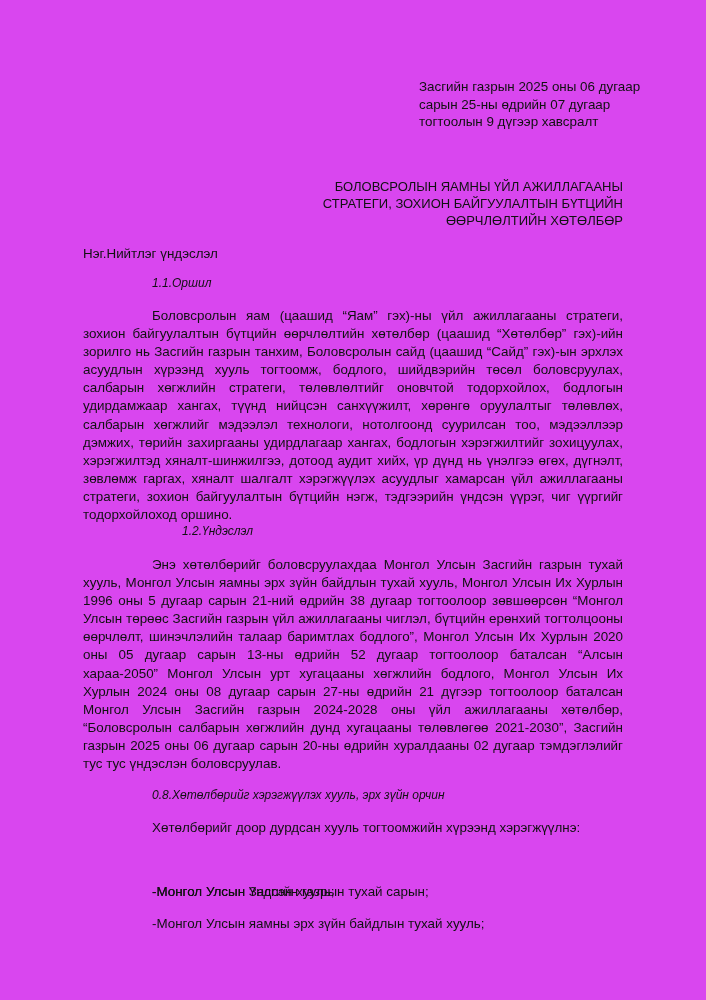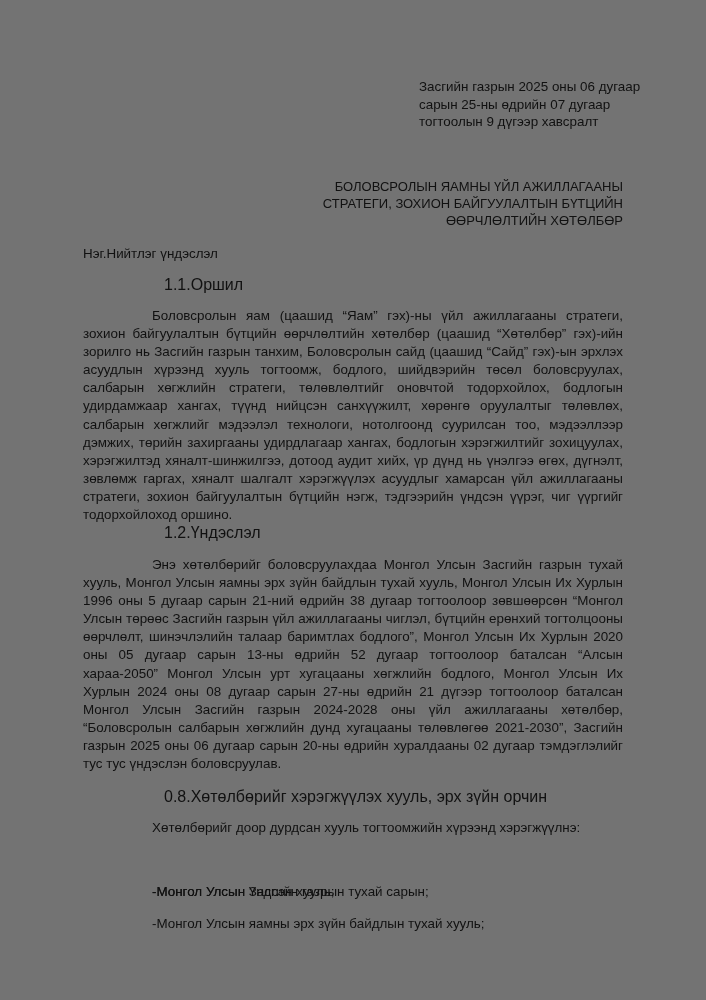--- a/index.html
+++ b/index.html
@@ -1,23 +1,23 @@
 <!DOCTYPE html>
 <html><head>
 <meta charset="utf-8">
 <style>
   html, body { margin:0; padding:0; background:#ffffff; }
   body { width:706px; height:1000px; position:relative; overflow:hidden;
          font-family:"Liberation Sans", sans-serif; color:#111; font-size:13.4px; }
-  .page { position:absolute; left:0; top:0; width:706px; height:1000px; background:#737373; }
+  .page { position:absolute; left:0; top:0; width:706px; height:1000px; background:#d946ef; }
   .header-note { position:absolute; left:419px; top:78px; width:260px; line-height:17.5px; font-size:13.4px; }
   .header-note div { white-space:nowrap; }
   .title { position:absolute; left:83px; width:540px; top:178px; text-align:right; line-height:17px; font-size:13px; }
   .chapter { position:absolute; left:83px; width:540px; top:246px; font-size:13.4px; }
-  .h { position:absolute; left:164px; font-size:16px; white-space:nowrap; }
+  .h { position:absolute; left:152px; font-size:12px; white-space:nowrap;font-style:italic; }
   .para { position:absolute; left:83px; width:540px; text-align:justify; line-height:18.1px; text-indent:69px; font-size:13.4px; }
   .plain { position:absolute; left:152px; font-size:13.4px; white-space:nowrap; }
 </style>
 </head>
 <body>
 
 <div class="page">
 
   <div class="header-note">
     <div>Засгийн газрын 2025 оны 06 дугаар</div>
@@ -29,21 +29,21 @@
     <div>БОЛОВСРОЛЫН ЯАМНЫ ҮЙЛ АЖИЛЛАГААНЫ</div>
     <div>СТРАТЕГИ, ЗОХИОН БАЙГУУЛАЛТЫН БҮТЦИЙН</div>
     <div>ӨӨРЧЛӨЛТИЙН ХӨТӨЛБӨР</div>
   </div>
 
   <div class="chapter">Нэг.Нийтлэг үндэслэл</div>
 
   <div class="h" style="top:276px;">1.1.Оршил</div>
   <div class="para" style="top:307px;">Боловсролын яам (цаашид “Яам” гэх)-ны үйл ажиллагааны стратеги, зохион байгуулалтын бүтцийн өөрчлөлтийн хөтөлбөр (цаашид “Хөтөлбөр” гэх)-ийн зорилго нь Засгийн газрын танхим, Боловсролын сайд (цаашид “Сайд” гэх)-ын эрхлэх асуудлын хүрээнд хууль тогтоомж, бодлого, шийдвэрийн төсөл боловсруулах, салбарын хөгжлийн стратеги, төлөвлөлтийг оновчтой тодорхойлох, бодлогын удирдамжаар хангах, түүнд нийцсэн санхүүжилт, хөрөнгө оруулалтыг төлөвлөх, салбарын хөгжлийг мэдээлэл технологи, нотолгоонд суурилсан тоо, мэдээллээр дэмжих, төрийн захиргааны удирдлагаар хангах, бодлогын хэрэгжилтийг зохицуулах, хэрэгжилтэд хяналт-шинжилгээ, дотоод аудит хийх, үр дүнд нь үнэлгээ өгөх, дүгнэлт, зөвлөмж гаргах, хяналт шалгалт хэрэгжүүлэх асуудлыг хамарсан үйл ажиллагааны стратеги, зохион байгуулалтын бүтцийн нэгж, тэдгээрийн үндсэн үүрэг, чиг үүргийг тодорхойлоход оршино.</div>
 
-  <div class="h" style="top:524px;">1.2.Үндэслэл</div>
+  <div class="h" style="top:524px;margin-left:30px;">1.2.Үндэслэл</div>
   <div class="para" style="top:556px;">Энэ хөтөлбөрийг боловсруулахдаа Монгол Улсын Засгийн газрын тухай хууль, Монгол Улсын яамны эрх зүйн байдлын тухай хууль, Монгол Улсын Их Хурлын 1996 оны 5 дугаар сарын 21-ний өдрийн 38 дугаар тогтоолоор зөвшөөрсөн “Монгол Улсын төрөөс Засгийн газрын үйл ажиллагааны чиглэл, бүтцийн ерөнхий тогтолцооны өөрчлөлт, шинэчлэлийн талаар баримтлах бодлого”, Монгол Улсын Их Хурлын 2020 оны 05 дугаар сарын 13-ны өдрийн 52 дугаар тогтоолоор баталсан “Алсын хараа-2050” Монгол Улсын урт хугацааны хөгжлийн бодлого, Монгол Улсын Их Хурлын 2024 оны 08 дугаар сарын 27-ны өдрийн 21 дүгээр тогтоолоор баталсан Монгол Улсын Засгийн газрын 2024-2028 оны үйл ажиллагааны хөтөлбөр, “Боловсролын салбарын хөгжлийн дунд хугацааны төлөвлөгөө 2021-2030”, Засгийн газрын 2025 оны 06 дугаар сарын 20-ны өдрийн хуралдааны 02 дугаар тэмдэглэлийг тус тус үндэслэн боловсруулав.</div>
 
   <div class="h" style="top:788px;">0.8.Хөтөлбөрийг хэрэгжүүлэх хууль, эрх зүйн орчин</div>
   <div class="plain" style="top:820px;">Хөтөлбөрийг доор дурдсан хууль тогтоомжийн хүрээнд хэрэгжүүлнэ:</div>
   <div class="plain" style="top:884px;">-Монгол Улсын Үндсэн хууль;</div>
   <div class="plain" style="top:884px;">-Монгол Улсын Засгийн газрын тухай сарын;</div>
   <div class="plain" style="top:916px;">-Монгол Улсын яамны эрх зүйн байдлын тухай хууль;</div>
 
 </div>
 

